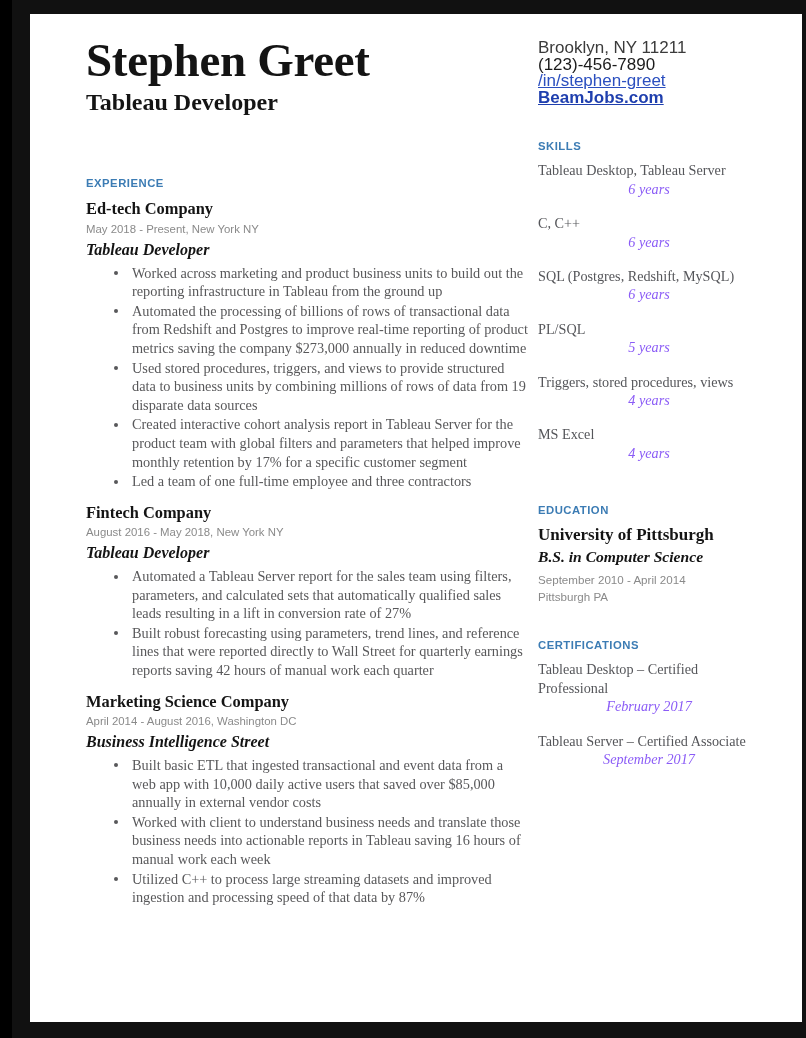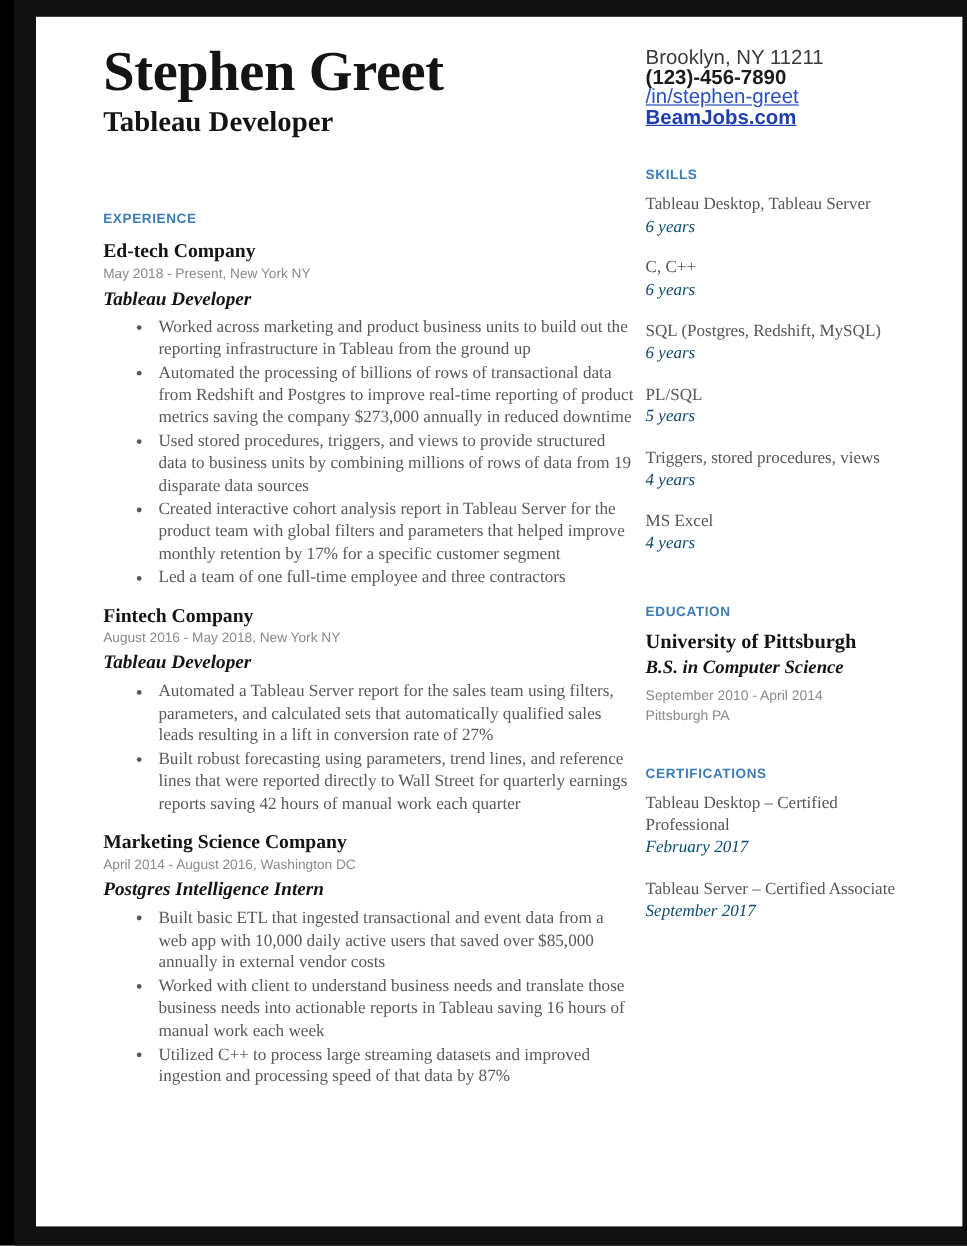--- a/index.html
+++ b/index.html
@@ -65,21 +65,21 @@
   }
 
   
   .contact {
     font-family: "Liberation Sans", sans-serif;
     font-size: 17px;
     line-height: 16.6px;
     color: #333333;
   }
   .contact .loc { color: #3b3b3b; }
-  .contact .phone { font-weight: bold; color: #1b1b1b; }
+  .contact .phone { font-weight: normal; color: #1b1b1b; }
   .contact a {
     color: #2b4fbf;
     text-decoration: underline;
     display: block;
   }
   .contact a.strong { font-weight: bold; color: #1f3fae; }
 
   
   .sec-head {
     font-family: "Liberation Sans", sans-serif;
@@ -151,21 +151,22 @@
     font-family: "Liberation Serif", serif;
     font-size: 14.2px;
     line-height: 18.4px;
     color: #55565a;
   }
   .skill-years, .cert-date {
     font-family: "Liberation Serif", serif;
     font-style: italic;
     font-size: 14.2px;
     line-height: 18.4px;
-    color: #0c4a6e;
+    color: #8b5cf6;
+    text-align: center;
   }
   .edu-school {
     font-family: "Liberation Serif", serif;
     font-weight: bold;
     font-size: 17px;
     color: #141414;
     line-height: 1.22;
     margin: 0 0 1px 0;
   }
   .edu-degree {
@@ -222,21 +223,21 @@
         <div class="role">Tableau Developer</div>
         <ul class="bullets">
           <li>Automated a Tableau Server report for the sales team using filters, parameters, and calculated sets that automatically qualified sales leads resulting in a lift in conversion rate of 27%</li>
           <li>Built robust forecasting using parameters, trend lines, and reference lines that were reported directly to Wall Street for quarterly earnings reports saving 42 hours of manual work each quarter</li>
         </ul>
       </div>
 
       <div class="entry">
         <div class="company">Marketing Science Company</div>
         <div class="meta">April 2014 - August 2016, Washington DC</div>
-        <div class="role">Postgres Intelligence Intern</div>
+        <div class="role">Business Intelligence Street</div>
         <ul class="bullets">
           <li>Built basic ETL that ingested transactional and event data from a web app with 10,000 daily active users that saved over $85,000 annually in external vendor costs</li>
           <li>Worked with client to understand business needs and translate those business needs into actionable reports in Tableau saving 16 hours of manual work each week</li>
           <li>Utilized C++ to process large streaming datasets and improved ingestion and processing speed of that data by 87%</li>
         </ul>
       </div>
 
     </div>
 
     <div class="col-right">

